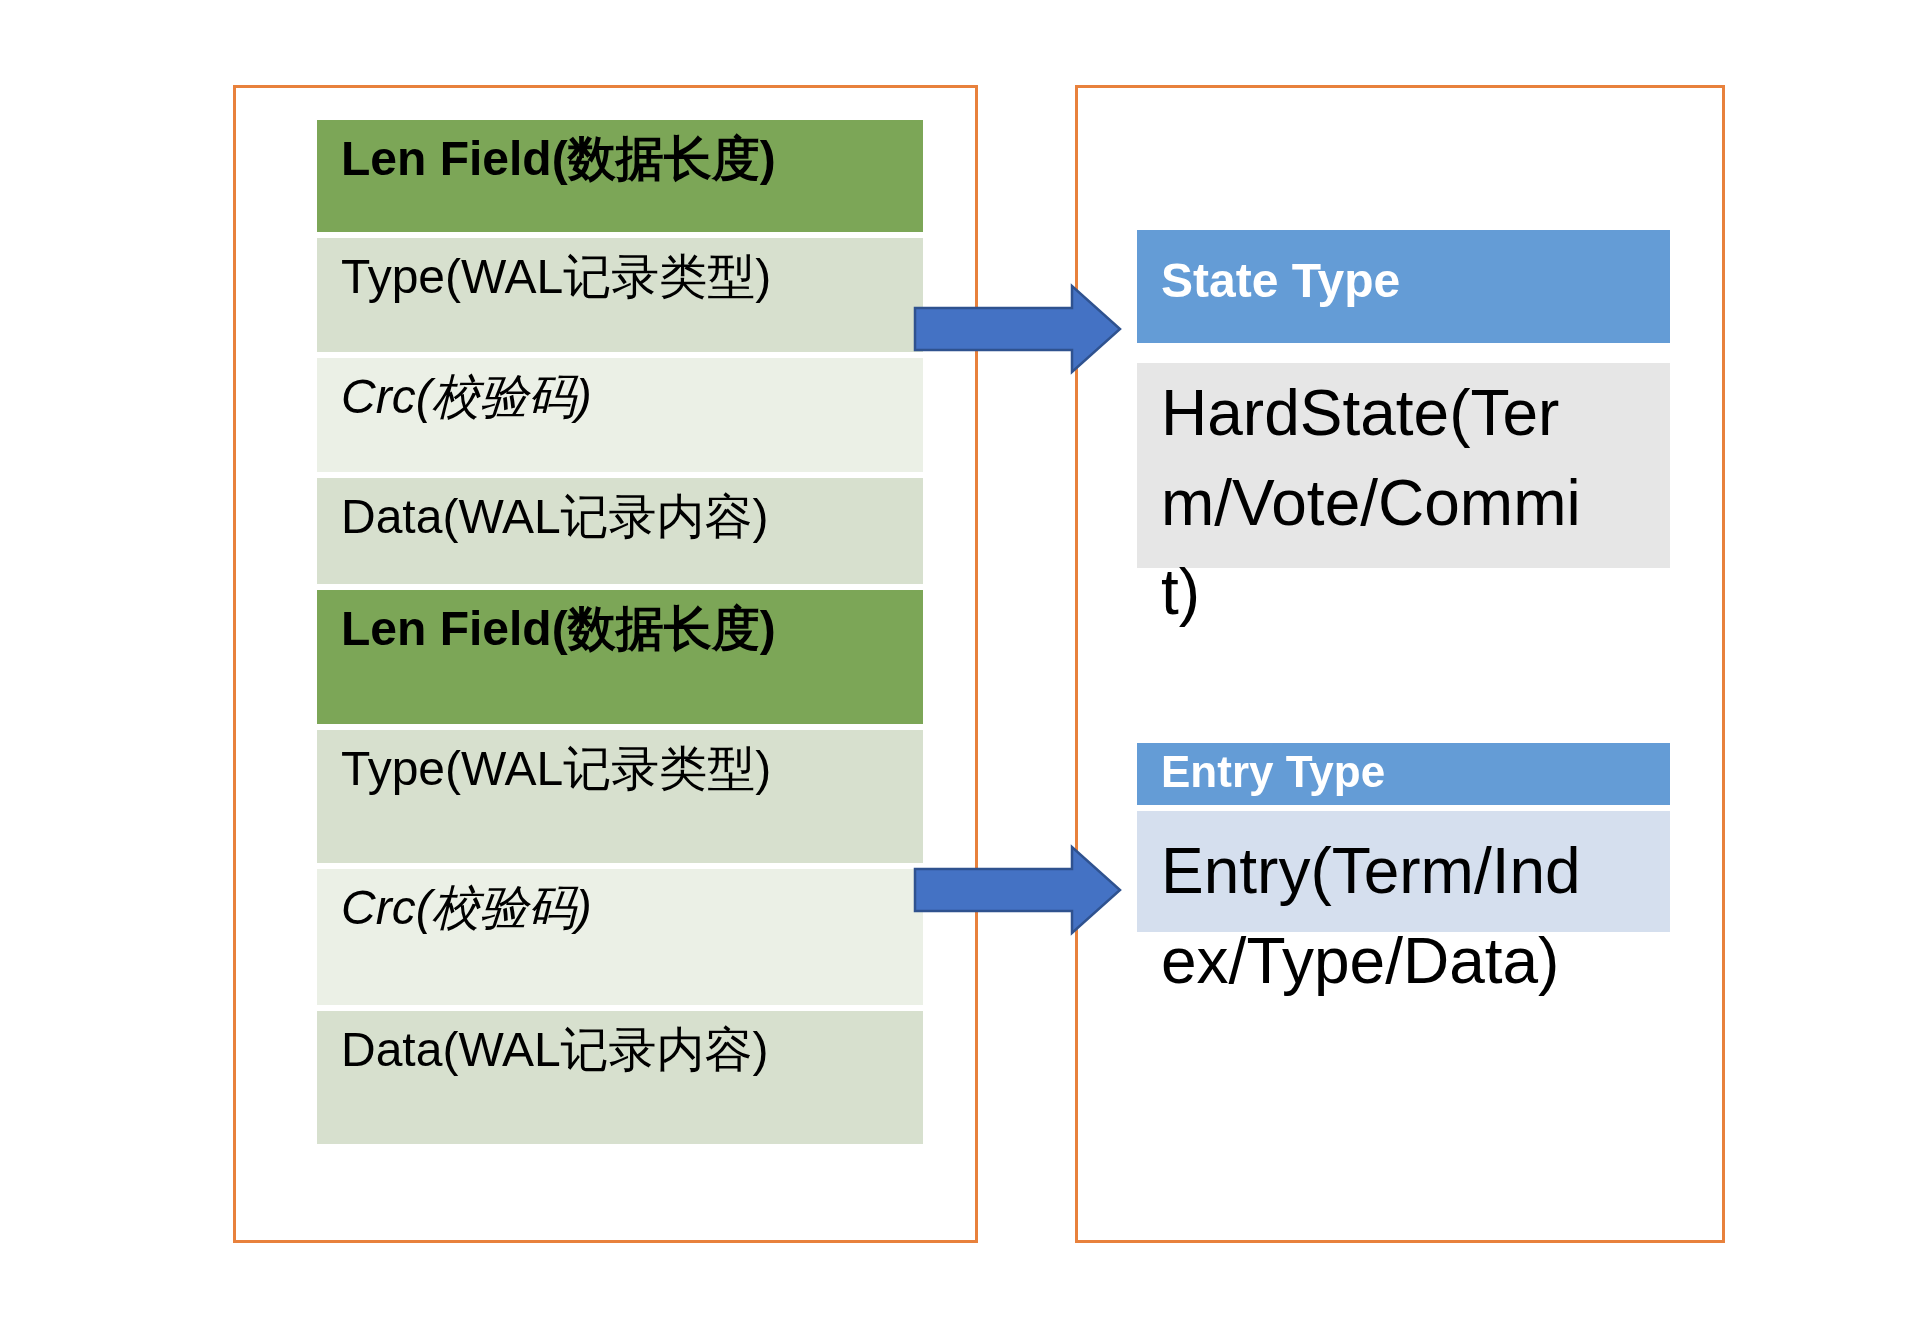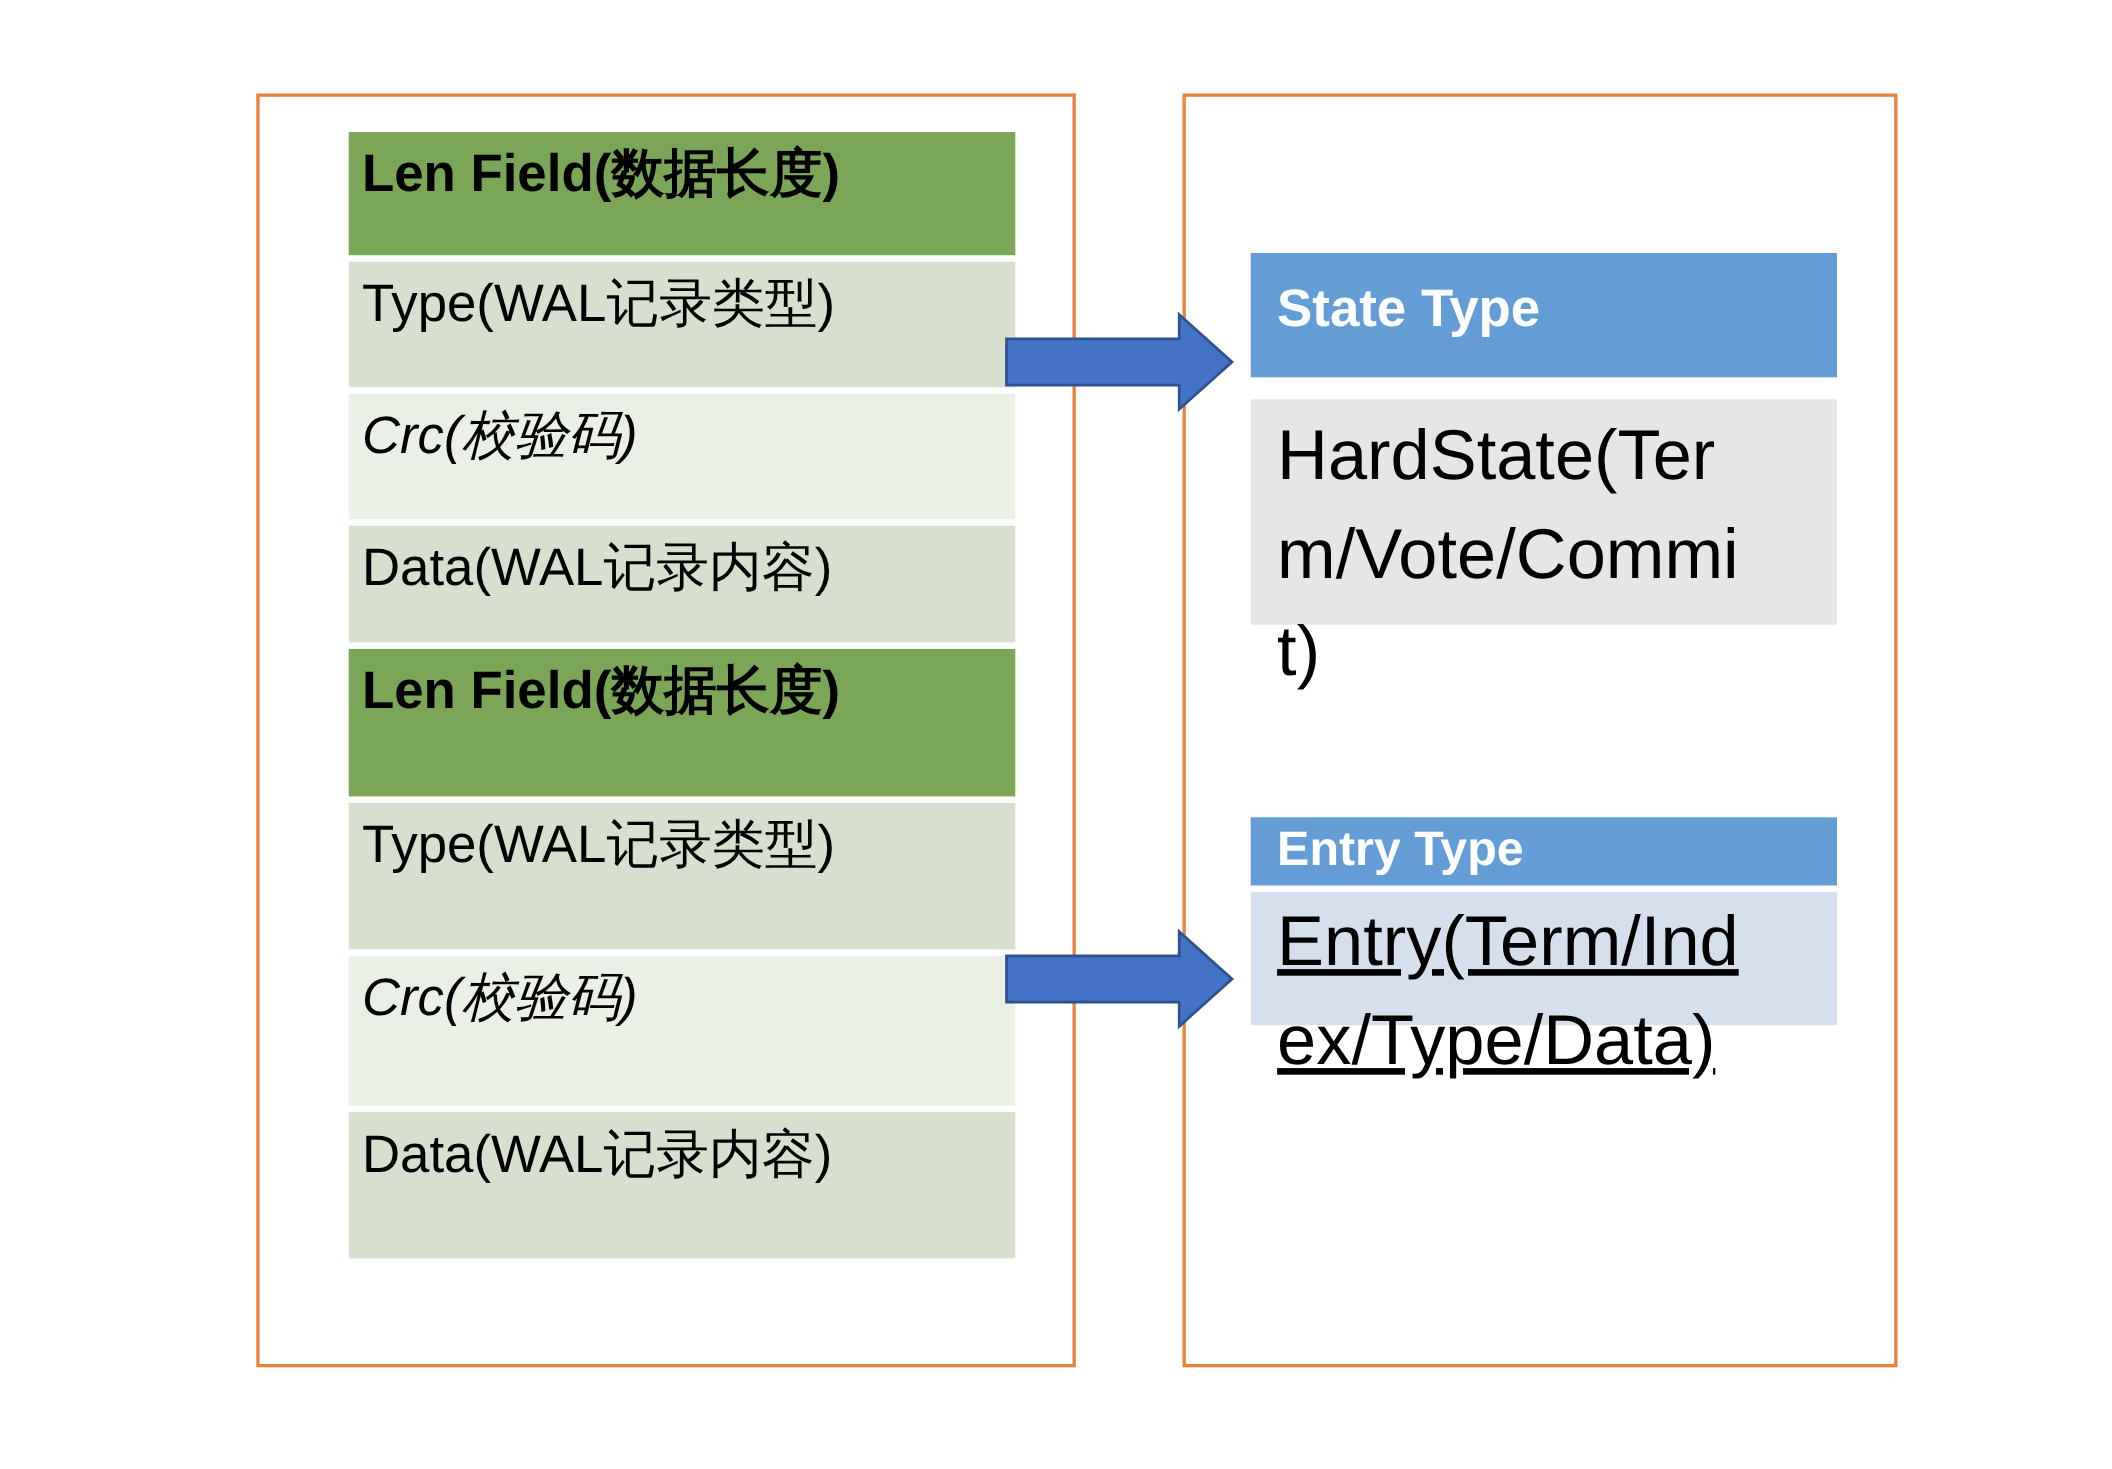--- a/index.html
+++ b/index.html
@@ -20,21 +20,21 @@
   .outline.left{left:233px;top:85px;width:745px;height:1158px;}
   .outline.right{left:1075px;top:85px;width:650px;height:1158px;}
 
   
   .wal-table{
     position:absolute;left:317px;top:120px;width:606px;
     display:flex;flex-direction:column;gap:6px;
   }
   .wal-table .row{
     box-sizing:border-box;
-    padding:12px 10px 0 12px;
+    padding:12px 10px 0 24px;
     font-size:48px;line-height:1.12;
     letter-spacing:0px;
   }
   .wal-table .row.header{background:var(--row-header-green,#7CA657);font-weight:700;}
   .wal-table .row.band-a{background:var(--row-band-a,#D7E0CE);}
   .wal-table .row.band-b{background:var(--row-band-b,#EBF0E6);font-style:italic;}
   .wal-table .row:nth-child(1){height:112px;}
   .wal-table .row:nth-child(2){height:114px;}
   .wal-table .row:nth-child(3){height:114px;}
   .wal-table .row:nth-child(4){height:106px;}
@@ -56,21 +56,21 @@
   }
   .rtable.state .rheader{height:113px;margin-bottom:20px;}
   .rtable.entry .rheader{height:62px;font-size:44px;padding-bottom:4px;margin-bottom:6px;text-align:center;}
   .rbody{
     box-sizing:border-box;
     font-size:64px;line-height:1.4;
     word-break:break-all;
     padding:6px 74px 0 24px;
   }
   .rtable.state .rbody{height:205px;background:var(--state-body-gray,#E6E6E6);}
-  .rtable.entry .rbody{height:121px;background:var(--entry-body-blue,#D5DFEE);padding-top:0;text-decoration:underline;}
+  .rtable.entry .rbody{height:121px;background:var(--entry-body-blue,#D5DFEE);padding-top:16px;}
 
   
   svg.arrows{position:absolute;left:0;top:0;width:1920px;height:1335px;pointer-events:none;}
   .arrow{
     fill:var(--arrow-fill,#4472C4);
     stroke:var(--arrow-stroke,#2F528F);
     stroke-width:2.5;
     stroke-linejoin:miter;
   }
 </style>

